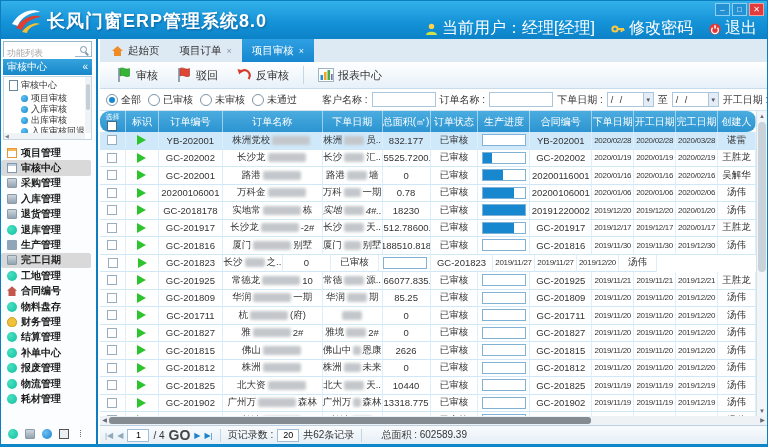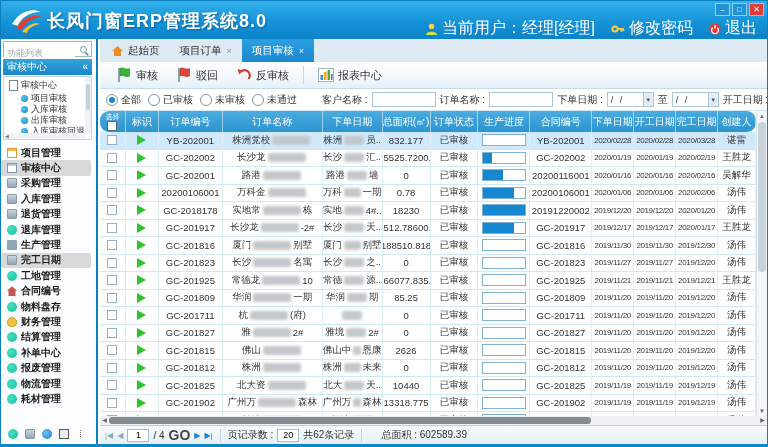--- a/index.html
+++ b/index.html
@@ -482,21 +482,21 @@
         </div>
         <div class="grow">
           <div class="gcell" style="width: 26px;">
             <span class="cb"></span>
           </div>
           <div class="gcell" style="width: 33px;">
             <span class="play"></span>
           </div>
           <div class="gcell" style="width: 64px;">GC-2018178</div>
           <div class="gcell" style="width: 100px;">实地常<span class="blurpill bp-name"></span>栋</div>
-          <div class="gcell" style="width: 60px;">实地<span class="blurpill bp-cust"></span>4#..</div>
+          <div class="gcell" style="width: 60px; font-style: italic;">实地<span class="blurpill bp-cust"></span>4#..</div>
           <div class="gcell" style="width: 48px;">18230</div>
           <div class="gcell" style="width: 48px;">已审核</div>
           <div class="gcell" style="width: 52px;">
             <span class="pbox">
               <span class="pfill" style="display: block; width: 100%;"></span>
             </span>
           </div>
           <div class="gcell" style="width: 62px;">20191220002</div>
           <div class="gcell dcell" style="width: 42px;">2019/12/20</div>
           <div class="gcell dcell" style="width: 42px;">2019/12/20</div>
@@ -550,21 +550,20 @@
           <div class="gcell" style="width: 38px;">汤伟</div>
         </div>
         <div class="grow">
           <div class="gcell" style="width: 26px;">
             <span class="cb"></span>
           </div>
           <div class="gcell" style="width: 33px;">
             <span class="play"></span>
           </div>
           <div class="gcell" style="width: 64px;">GC-201823</div>
-          <div class="gcell" style="width: 100px;">长沙<span class="blurpill bp-name"></span>名寓</div>
           <div class="gcell" style="width: 60px;">长沙<span class="blurpill bp-cust"></span>之..</div>
           <div class="gcell" style="width: 48px;">0</div>
           <div class="gcell" style="width: 48px;">已审核</div>
           <div class="gcell" style="width: 52px;">
             <span class="pbox">
               <span class="pfill" style="display: block; width: 0%;"></span>
             </span>
           </div>
           <div class="gcell" style="width: 62px;">GC-201823</div>
           <div class="gcell dcell" style="width: 42px;">2019/11/27</div>

